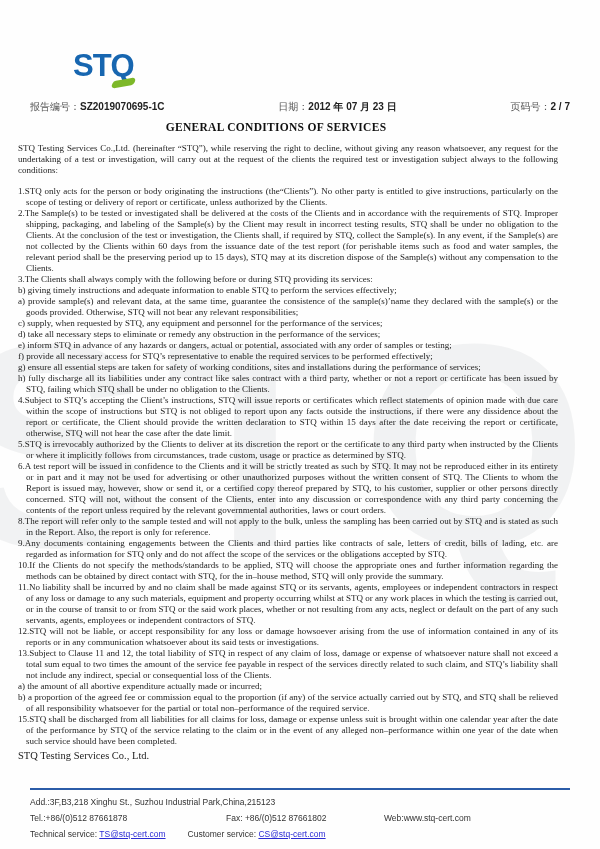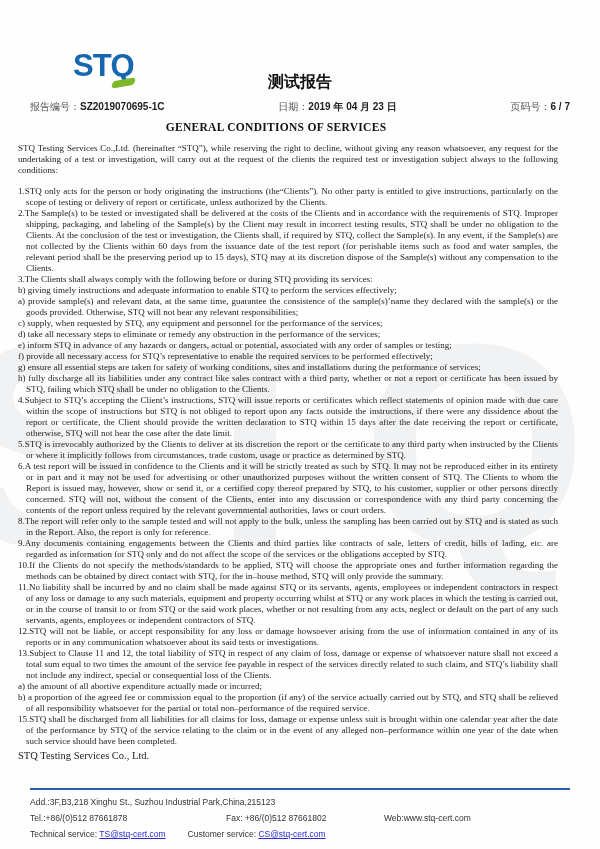--- a/index.html
+++ b/index.html
@@ -77,31 +77,30 @@
 
 <div class="page">
 
   <div class="watermark">STQ</div>
 
   <div class="logo">
     <span class="logo-text">STQ</span>
     <span class="logo-swoosh"></span>
   </div>
 
-  <div class="doc-title">测试报告</div>
 
   <div class="info-row">
     <span>
       <span class="info-label">报告编号：</span><span class="info-value">SZ2019070695-1C</span>
     </span>
     <span>
-      <span class="info-label">日期：</span><span class="info-value">2019 年 04 月 23 日</span>
+      <span class="info-label">日期：</span><span class="info-value">2012 年 07 月 23 日</span>
     </span>
     <span>
-      <span class="info-label">页码号：</span><span class="info-value">6 / 7</span>
+      <span class="info-label">页码号：</span><span class="info-value">2 / 7</span>
     </span>
   </div>
 
   <div class="heading">GENERAL CONDITIONS OF SERVICES</div>
 
   <div class="content">
     <p class="intro">STQ Testing Services Co.,Ltd. (hereinafter “STQ”), while reserving the right to decline, without giving any reason whatsoever, any request for the undertaking of a test or investigation, will carry out at the request of the clients the required test or investigation subject always to the following conditions:</p>
     <div id="clauses-list">
         <p class="clause">1.STQ only acts for the person or body originating the instructions (the“Clients”). No other party is entitled to give instructions, particularly on the scope of testing or delivery of report or certificate, unless authorized by the Clients.</p>
         <p class="clause">2.The Sample(s) to be tested or investigated shall be delivered at the costs of the Clients and in accordance with the requirements of STQ. Improper shipping, packaging, and labeling of the Sample(s) by the Client may result in incorrect testing results, STQ shall be under no obligation to the Clients. At the conclusion of the test or investigation, the Clients shall, if required by STQ, collect the Sample(s). In any event, if the Sample(s) are not collected by the Clients within 60 days from the issuance date of the test report (for perishable items such as food and water samples, the relevant period shall be the preserving period up to 15 days), STQ may at its discretion dispose of the Sample(s) without any compensation to the Clients.</p>

